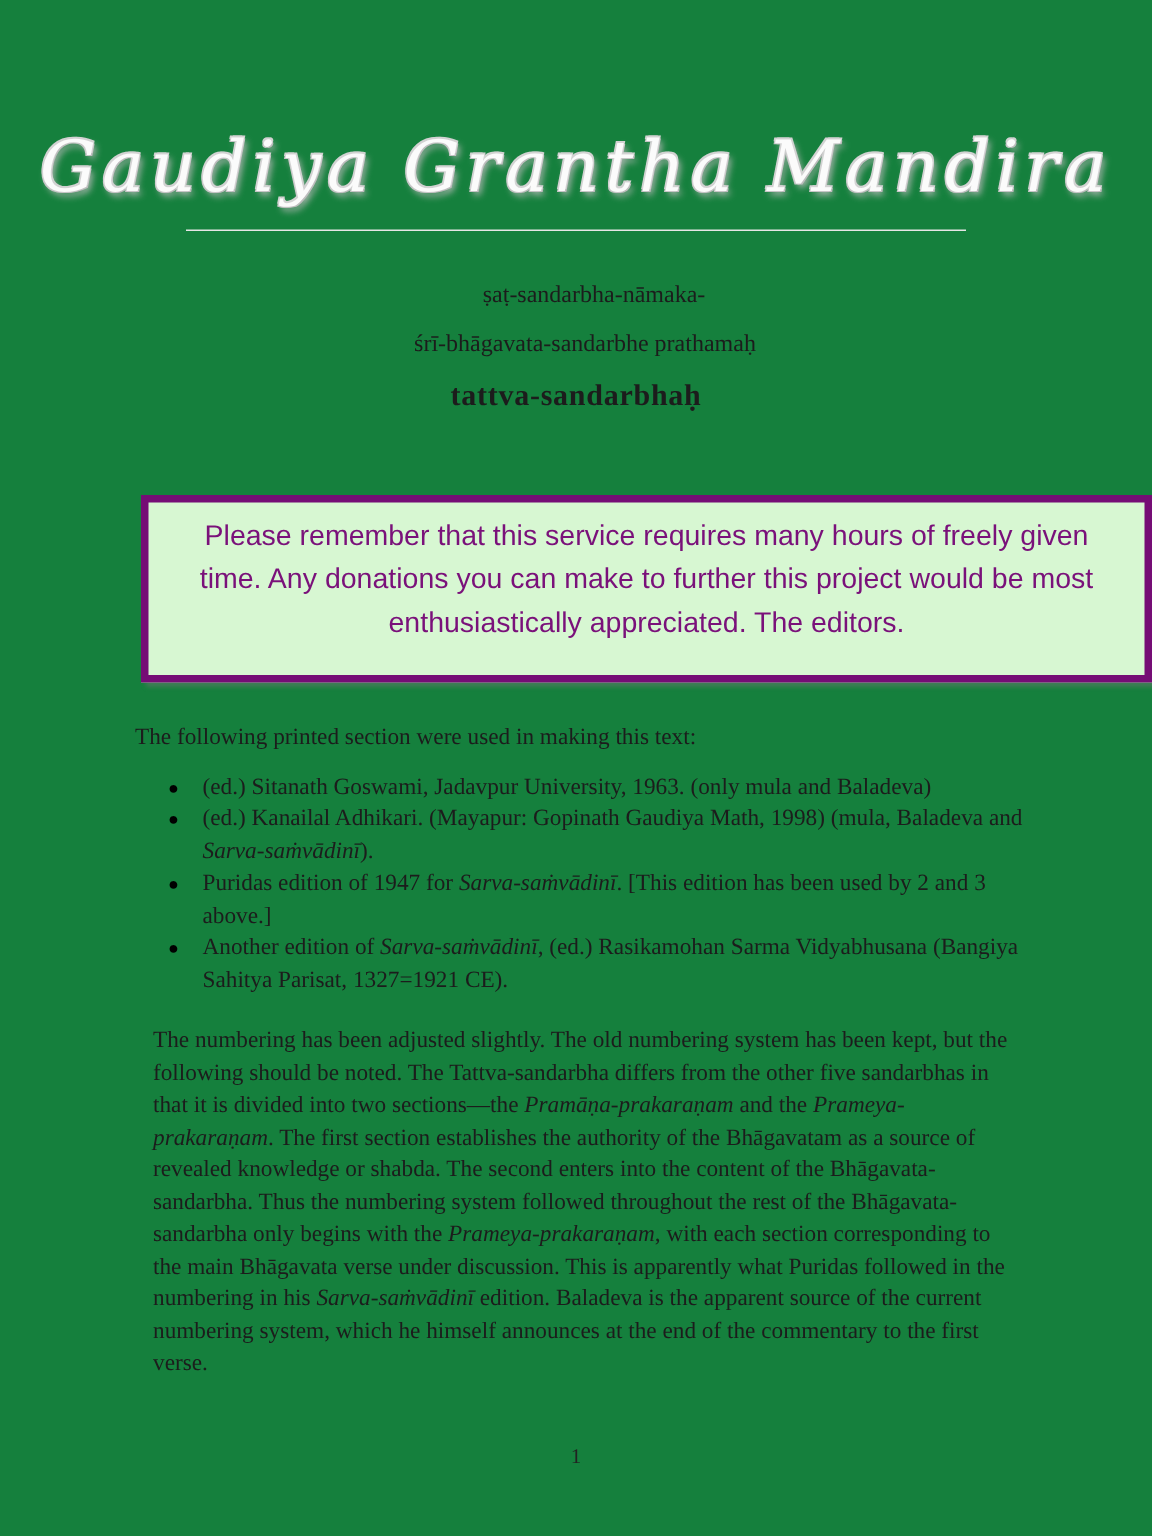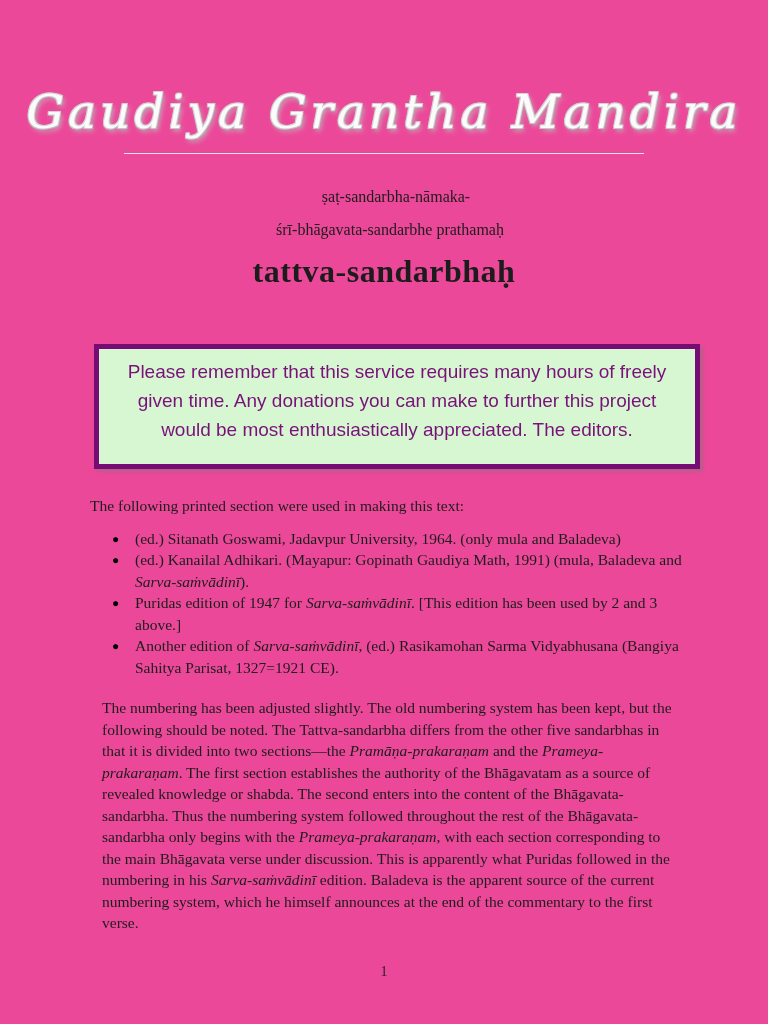--- a/index.html
+++ b/index.html
@@ -1,17 +1,17 @@
 <!DOCTYPE html>
 <html><head>
 <meta charset="utf-8">
 <style>
   html,body{margin:0;padding:0;background:#ffffff;}
   .page{
-    width:768px;height:1024px;position:relative;background:#ec4899;
+    width:768px;height:1024px;position:relative;background:#15803d;
     font-family:"Liberation Serif", serif;color:#1c1c1c;overflow:hidden;
   }
   
   .logo-wrap{padding-top:84px;text-align:center;}
   .logo{
     display:inline-block;
     font-family:"DejaVu Serif", serif;
     font-style:italic;
     font-size:47px;
     letter-spacing:4px;
@@ -19,27 +19,27 @@
     text-shadow:
       -1px -1px 0 #d2d2d2, 1px -1px 0 #d2d2d2,
       -1px  1px 0 #c6c6c6, 1px  1px 0 #bdbdbd,
        2px  3px 5px #bbbbbb;
   }
   .logo-divider{width:520px;margin:14px auto 0;border-top:1px solid #e6e6e6;height:0;}
   
   .front{ text-align:center; }
   .fm-line1{margin-top:34px;font-size:16px;padding-left:24px;}
   .fm-line2{margin-top:15px;font-size:16px;padding-left:12px;}
-  .fm-title{margin-top:14px;font-size:32px;font-weight:bold;letter-spacing:0.5px;}
+  .fm-title{margin-top:14px;font-size:20px;font-weight:bold;letter-spacing:0.5px;}
   .fm-edition{font-size:14.5px;line-height:17px;}
   .fm-editions{margin-top:5px;}
   
   .notice{
     box-sizing:border-box;
-    width:606px;margin:54px 0 0 94px;
+    width:674px;margin:54px 0 0 94px;
     border:5px solid #750d75;
     background:#d7f7d2;
     padding:8px 18px 20px 18px;
     box-shadow:3px 3px 3px rgba(120,120,120,0.45);
     text-align:center;
   }
   .notice-text{
     font-family:"Liberation Sans", sans-serif;
     font-size:19px;line-height:29px;
     color:#7a117a;
@@ -73,22 +73,22 @@
     <div class="fm-title">tattva-sandarbhaḥ</div>
   </div>
 
   <div class="notice">
     <div class="notice-text">Please remember that this service requires many hours of freely given time. Any donations you can make to further this project would be most enthusiastically appreciated. The editors.</div>
   </div>
 
   <div class="body-block">
     <p class="intro">The following printed section were used in making this text:</p>
     <ul class="editions-list">
-      <li><span>(ed.) Sitanath Goswami, Jadavpur University, 1964. (only mula and Baladeva)</span></li>
-      <li><span>(ed.) Kanailal Adhikari. (Mayapur: Gopinath Gaudiya Math, 1991) (mula, Baladeva and </span><span class="it">Sarva-saṁvādinī</span><span>).</span></li>
+      <li><span>(ed.) Sitanath Goswami, Jadavpur University, 1963. (only mula and Baladeva)</span></li>
+      <li><span>(ed.) Kanailal Adhikari. (Mayapur: Gopinath Gaudiya Math, 1998) (mula, Baladeva and </span><span class="it">Sarva-saṁvādinī</span><span>).</span></li>
       <li><span>Puridas edition of 1947 for </span><span class="it">Sarva-saṁvādinī</span><span>. [This edition has been used by 2 and 3 above.]</span></li>
       <li><span>Another edition of </span><span class="it">Sarva-saṁvādinī</span><span>, (ed.) Rasikamohan Sarma Vidyabhusana (Bangiya Sahitya Parisat, 1327=1921 CE).</span></li>
     </ul>
     <p class="main-para"><span>The numbering has been adjusted slightly. The old numbering system has been kept, but the following should be noted. The Tattva-sandarbha differs from the other five sandarbhas in that it is divided into two sections—the </span><span class="it">Pramāṇa-prakaraṇam</span><span> and the </span><span class="it">Prameya-prakaraṇam</span><span>. The first section establishes the authority of the Bhāgavatam as a source of revealed knowledge or shabda. The second enters into the content of the Bhāgavata-sandarbha. Thus the numbering system followed throughout the rest of the Bhāgavata-sandarbha only begins with the </span><span class="it">Prameya-prakaraṇam</span><span>, with each section corresponding to the main Bhāgavata verse under discussion. This is apparently what Puridas followed in the numbering in his </span><span class="it">Sarva-saṁvādinī</span><span> edition. Baladeva is the apparent source of the current numbering system, which he himself announces at the end of the commentary to the first verse.</span></p>
   </div>
 
   <div class="footer">1</div>
 
 </div>
 

